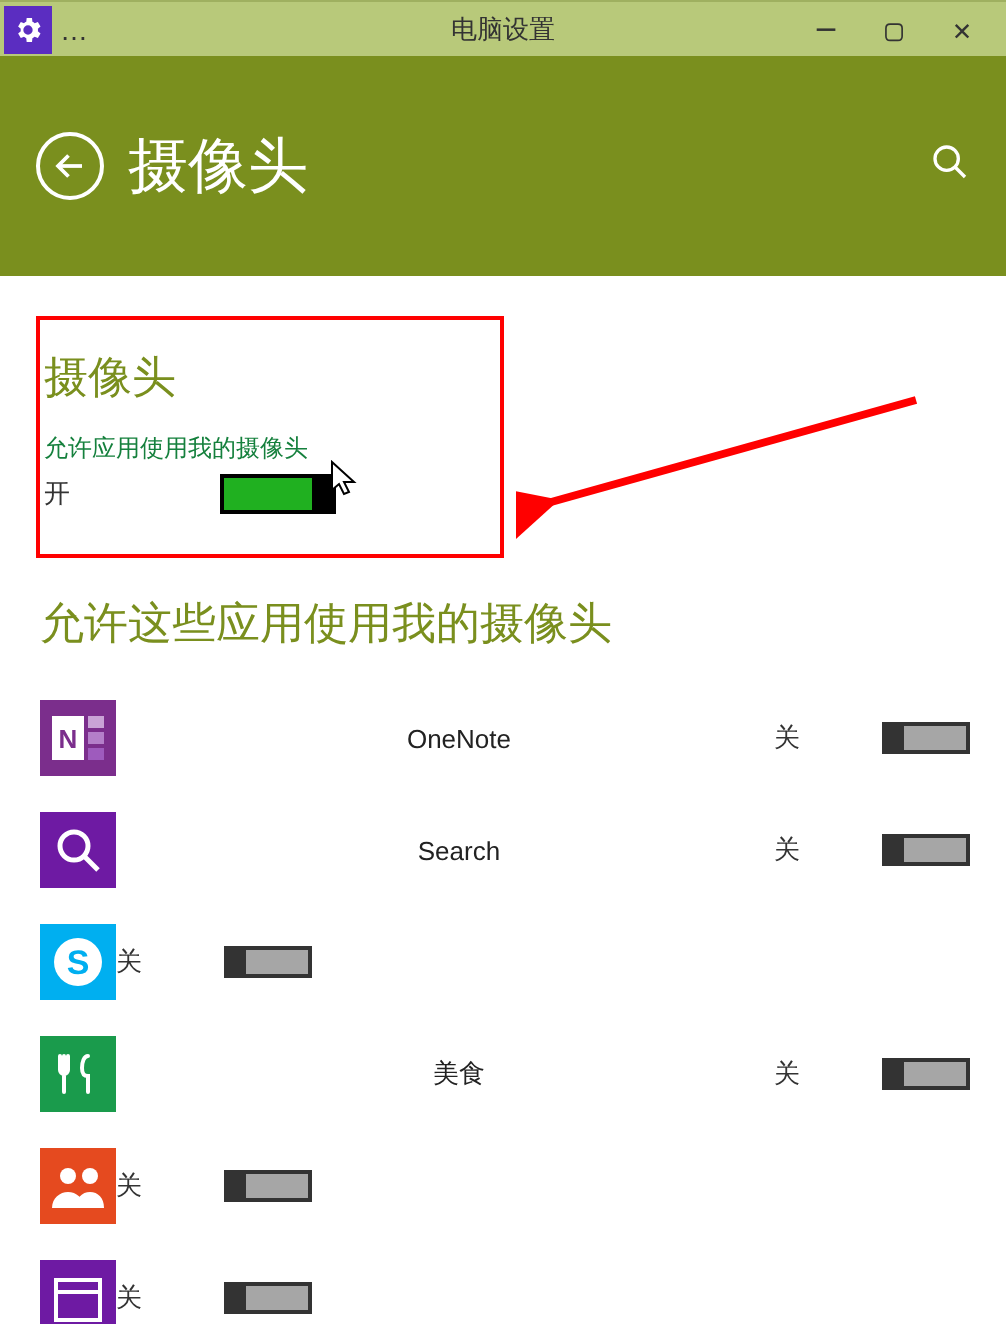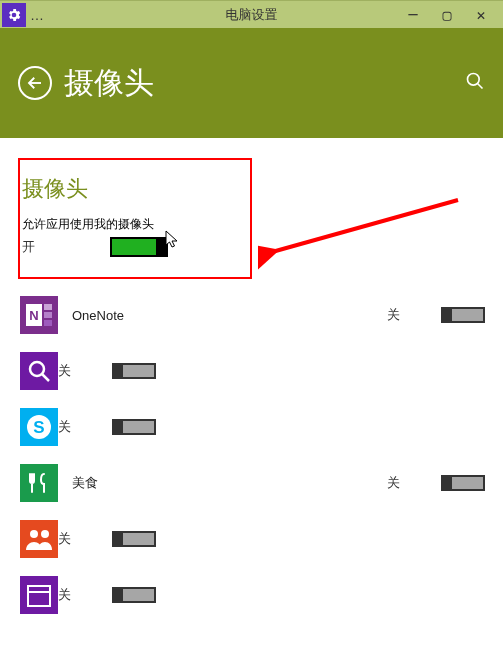--- a/index.html
+++ b/index.html
@@ -16,31 +16,31 @@
 .search-btn { font-size: 18px; color: #fff; }
 .content { position: relative; height: 524px; overflow: hidden; }
 .scroll { height: 100%; overflow-y: auto; padding: 20px 4px 0 20px; }
 .scroll::-webkit-scrollbar { width: 14px; }
 .scroll::-webkit-scrollbar-track { background: #e8e8e8; }
 .scroll::-webkit-scrollbar-thumb { background: #c0c0c0; }
 .section-heading { font-size: 22px; color: #7a8f1e; font-weight: 300; margin-bottom: 12px; }
 .highlight-box { border: 2px solid #ff0000; padding: 14px 14px 20px 0; margin-bottom: 8px; width: 234px; margin-left: -2px; position: relative; }
 .highlight-box .section-heading { margin-left: 2px; }
 .master-row { margin-top: 10px; }
-.master-label { font-size: 12px; color: #000000; margin-left: 2px; }
+.master-label { font-size: 12px; color: #15803d; margin-left: 2px; }
 .master-sub { display: flex; align-items: center; margin-top: 4px; margin-left: 2px; }
 .master-state { font-size: 13px; color: #333; width: 88px; }
 .toggle-lg { width: 58px; height: 20px; border: 2px solid #000; background: #20b020; position: relative; display: inline-block; }
 .toggle-lg::after { content: ''; position: absolute; right: 0; top: 0; width: 10px; height: 100%; background: #000; }
 .cursor { position: absolute; left: 145px; top: 70px; }
 .arrow-annot { position: absolute; left: 258px; top: 52px; pointer-events: none; }
 .sub-heading { font-size: 22px; color: #7a8f1e; font-weight: 300; margin: 18px 0 14px 0; }
 .app-row { display: flex; align-items: center; height: 56px; }
 .app-icon { width: 38px; height: 38px; display: flex; align-items: center; justify-content: center; flex-shrink: 0; }
-.app-name { font-size: 13px; color: #222; margin-left: 14px; flex: 1; }
+.app-name { font-size: 13px; color: #222; margin-left: 14px; flex: 1; text-align: center; }
 .app-state { font-size: 13px; color: #333; width: 54px; text-align: left; }
 .toggle-sm { width: 44px; height: 16px; border: 2px solid #333; background: #a6a6a6; position: relative; display: inline-block; margin-right: 14px; }
 .toggle-sm::after { content: ''; position: absolute; left: 0; top: 0; width: 9px; height: 100%; background: #333; }
 </style>
 </head>
 <body>
 
 <div class="titlebar">
   <div class="tb-icon">
     <svg width="16" height="16" viewBox="0 0 24 24" fill="#fff">
@@ -83,20 +83,21 @@
           <span class="master-state">开</span>
           <span class="toggle-lg"></span>
         </div>
       </div>
 
       <svg class="cursor" width="16" height="20" viewBox="0 0 16 20">
           <path d="M1 1l0 14 3.5-3 2.5 5 2.5-1-2.5-5 5 0z" fill="#fff" stroke="#000" stroke-width="1"></path>
         </svg>
     </div>
 
+    <div class="sub-heading">允许这些应用使用我的摄像头</div>
 
     <div id="apps">
         <div class="app-row">
           <div class="app-icon">
             <svg width="38" height="38">
               <rect width="38" height="38" fill="#7b2e8c"></rect>
               <rect x="6" y="8" width="16" height="22" fill="#fff"></rect>
               <text x="14" y="24" font-size="13" font-weight="bold" fill="#7b2e8c" text-anchor="middle">N</text>
               <rect x="24" y="8" width="8" height="6" fill="#c9a3d6"></rect>
               <rect x="24" y="16" width="8" height="6" fill="#b47fc9"></rect>
@@ -108,20 +109,21 @@
           <span class="toggle-sm"></span>
         </div>
         <div class="app-row">
           <div class="app-icon">
             <svg width="38" height="38">
               <rect width="38" height="38" fill="#6e1aa3"></rect>
               <circle cx="17" cy="17" r="7" fill="none" stroke="#fff" stroke-width="2.5"></circle>
               <line x1="22" y1="22" x2="29" y2="29" stroke="#fff" stroke-width="2.5"></line>
             </svg>
           </div>
+          <div class="app-name">Search</div>
           <div class="app-state">关</div>
           <span class="toggle-sm"></span>
         </div>
         <div class="app-row">
           <div class="app-icon">
             <svg width="38" height="38">
               <rect width="38" height="38" fill="#00aff0"></rect>
               <circle cx="19" cy="19" r="12" fill="#fff"></circle>
               <text x="19" y="25" font-size="17" font-weight="bold" fill="#00aff0" text-anchor="middle">S</text>
             </svg>

